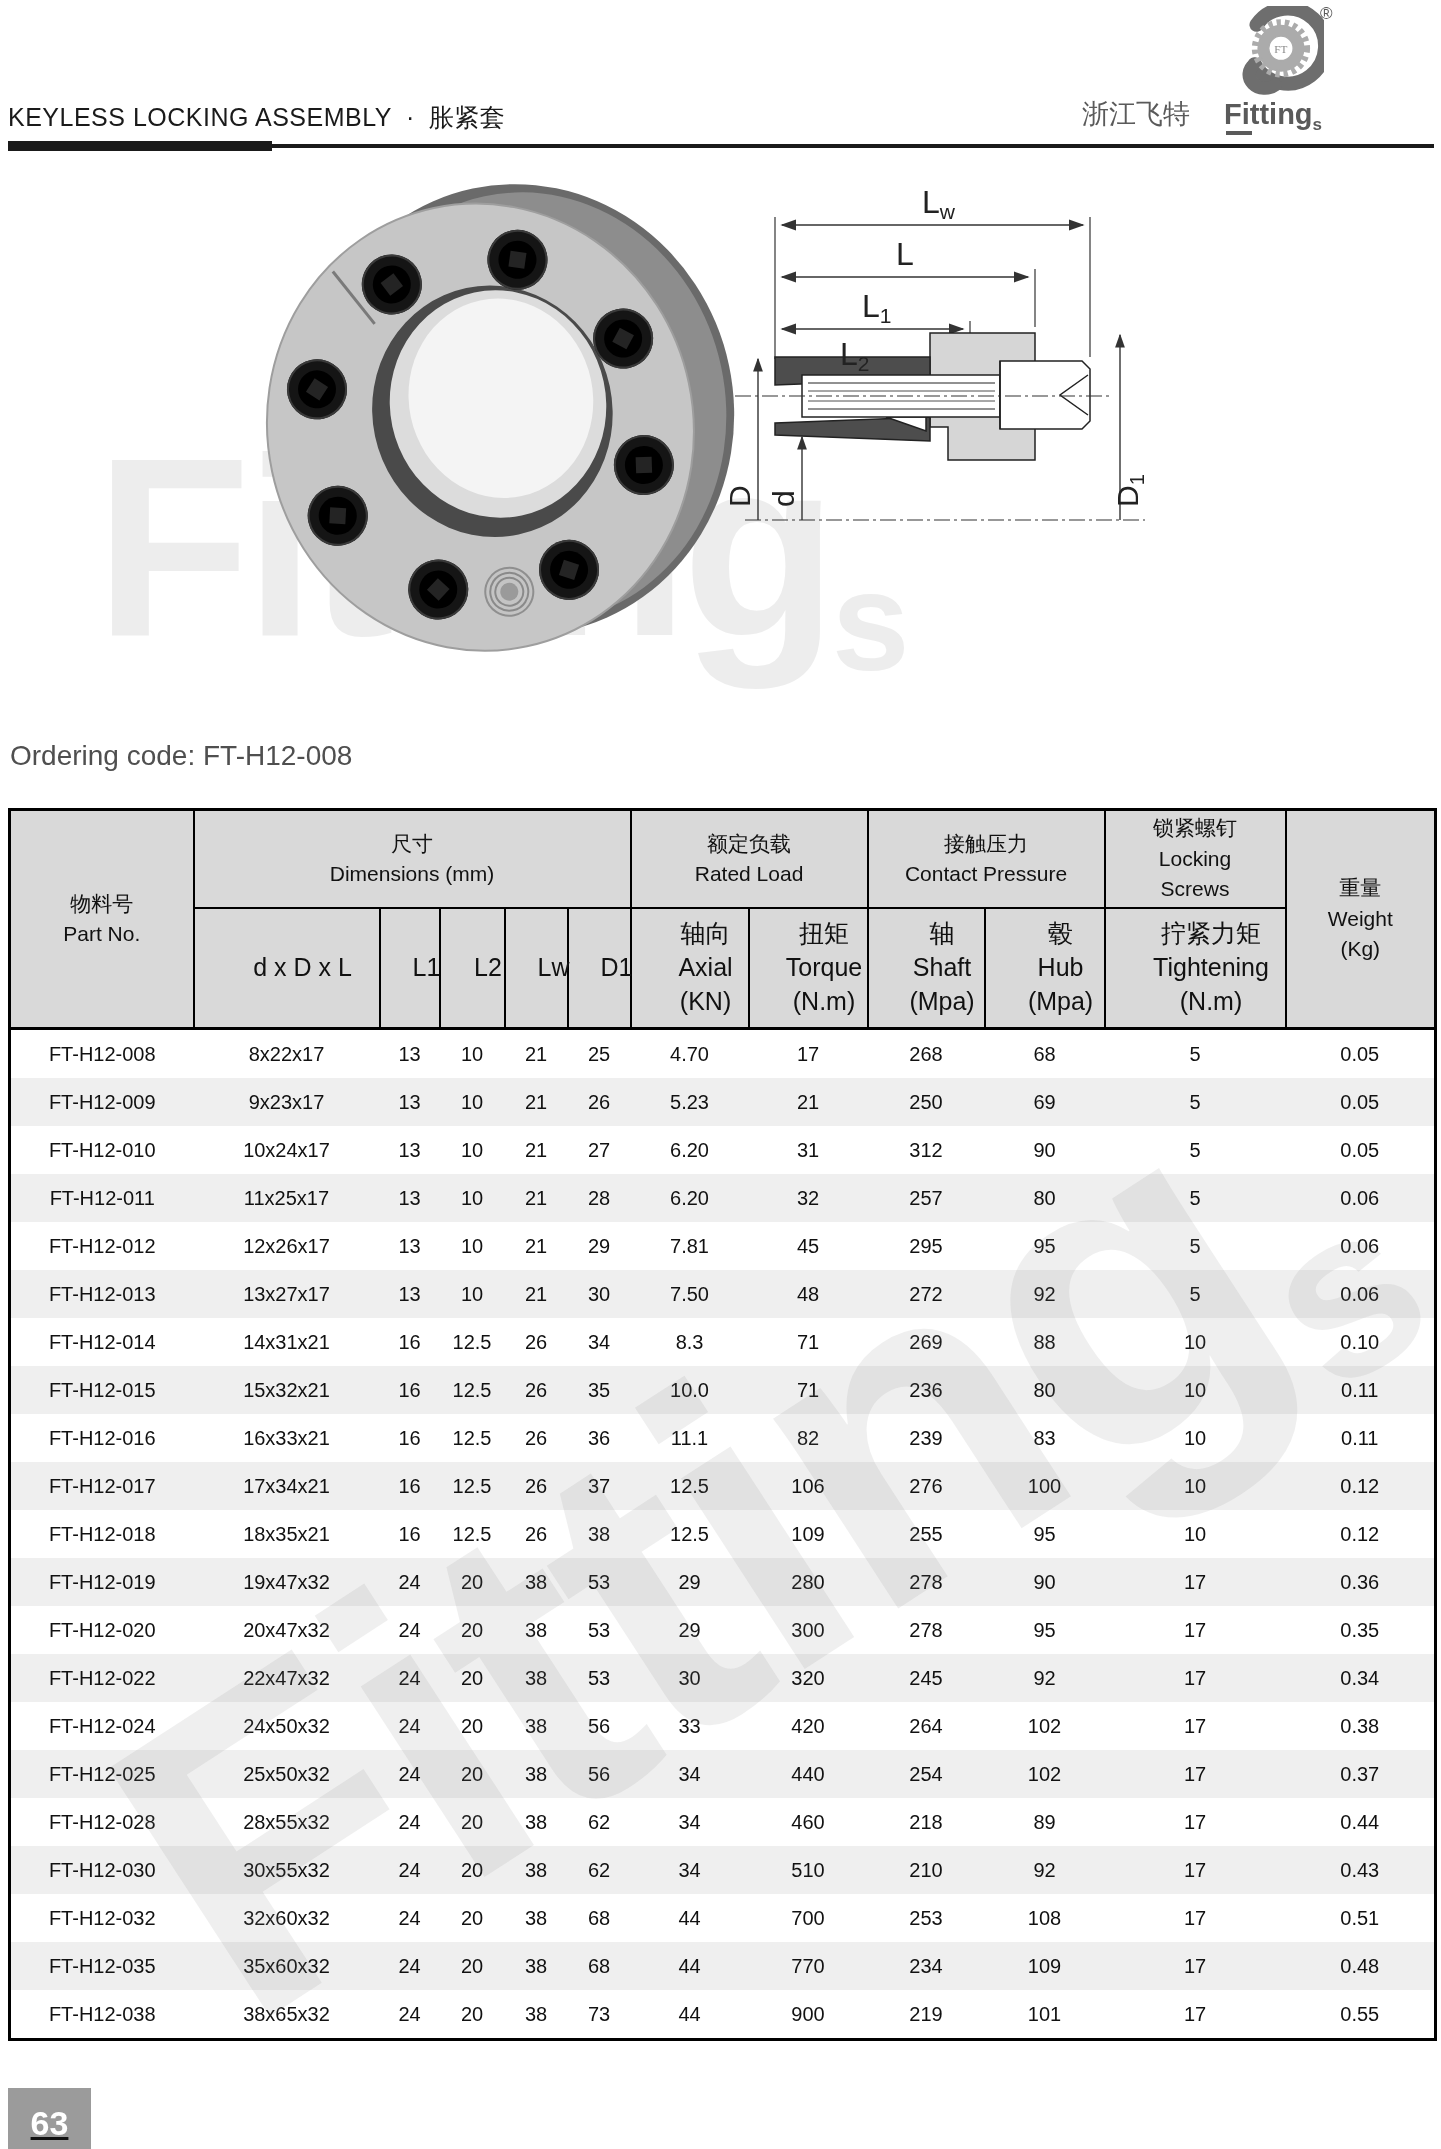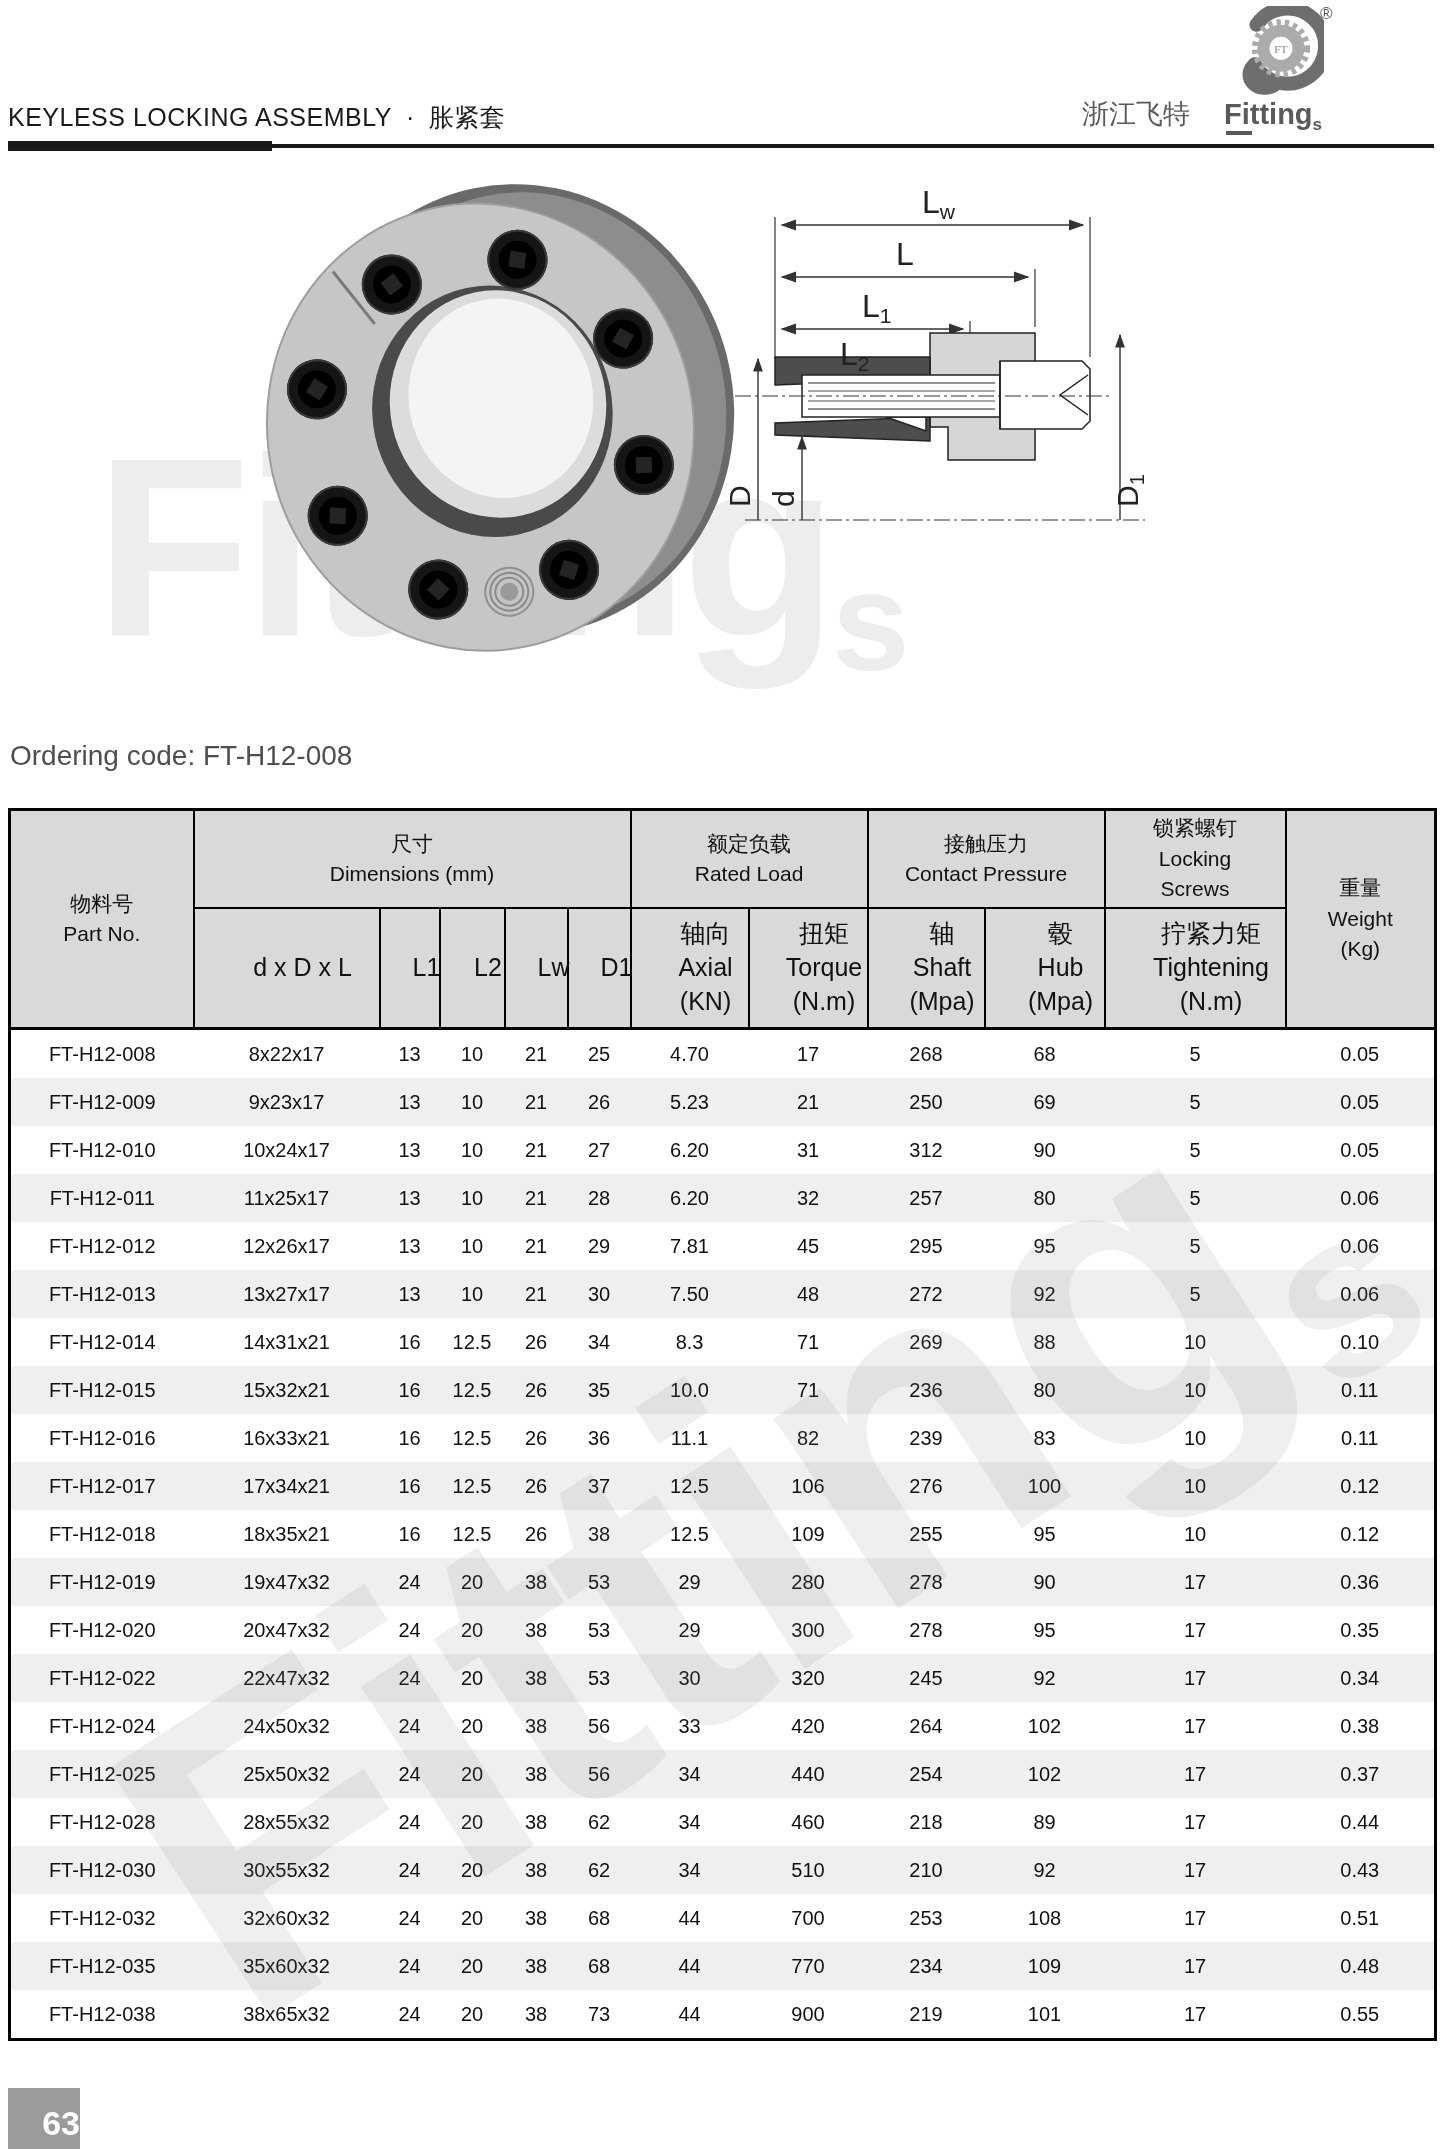--- a/index.html
+++ b/index.html
@@ -35,22 +35,22 @@
   
   .spec-table{position:absolute;left:8px;top:808px;width:1426px;border-collapse:collapse;
     table-layout:fixed;z-index:2;border:3px solid #000;}
   .spec-table thead th{background:#d9d9d9;border:2px solid #000;font-weight:normal;color:#111;padding:0;}
   .spec-table thead{border-bottom:3px solid #000;}
   .spec-table .g-row th{height:96px;font-size:21px;line-height:1.45;}
   .spec-table .s-row th{height:118px;font-size:25px;line-height:1.35;padding-left:32px;}
   .spec-table tbody td{height:48px;text-align:center;font-size:20px;color:#111;border:none;padding:0;}
   .spec-table tbody tr:nth-child(even){background:#efefef;}
   
-  .page-box{position:absolute;left:8px;top:2088px;width:72px;height:61px;background:#9b9b9b;z-index:2;
-    display:flex;align-items:center;justify-content:flex-end;}
+  .page-box{position:absolute;left:8px;top:2088px;width:83px;height:61px;background:#9b9b9b;z-index:2;
+    display:flex;align-items:center;justify-content:center;text-decoration:underline;}
   .page-box span{color:#fff;font-size:34px;font-weight:bold;padding-top:10px;}
   .footer-info{position:absolute;left:500px;right:10px;top:2098px;display:flex;
     justify-content:space-between;font-size:23px;color:#4f4f4f;z-index:2;}
   .footer-info .url{text-decoration:underline;text-underline-offset:8px;text-decoration-thickness:2px;}
 </style>
 </head>
 <body>
 
 <div class="page">
 

